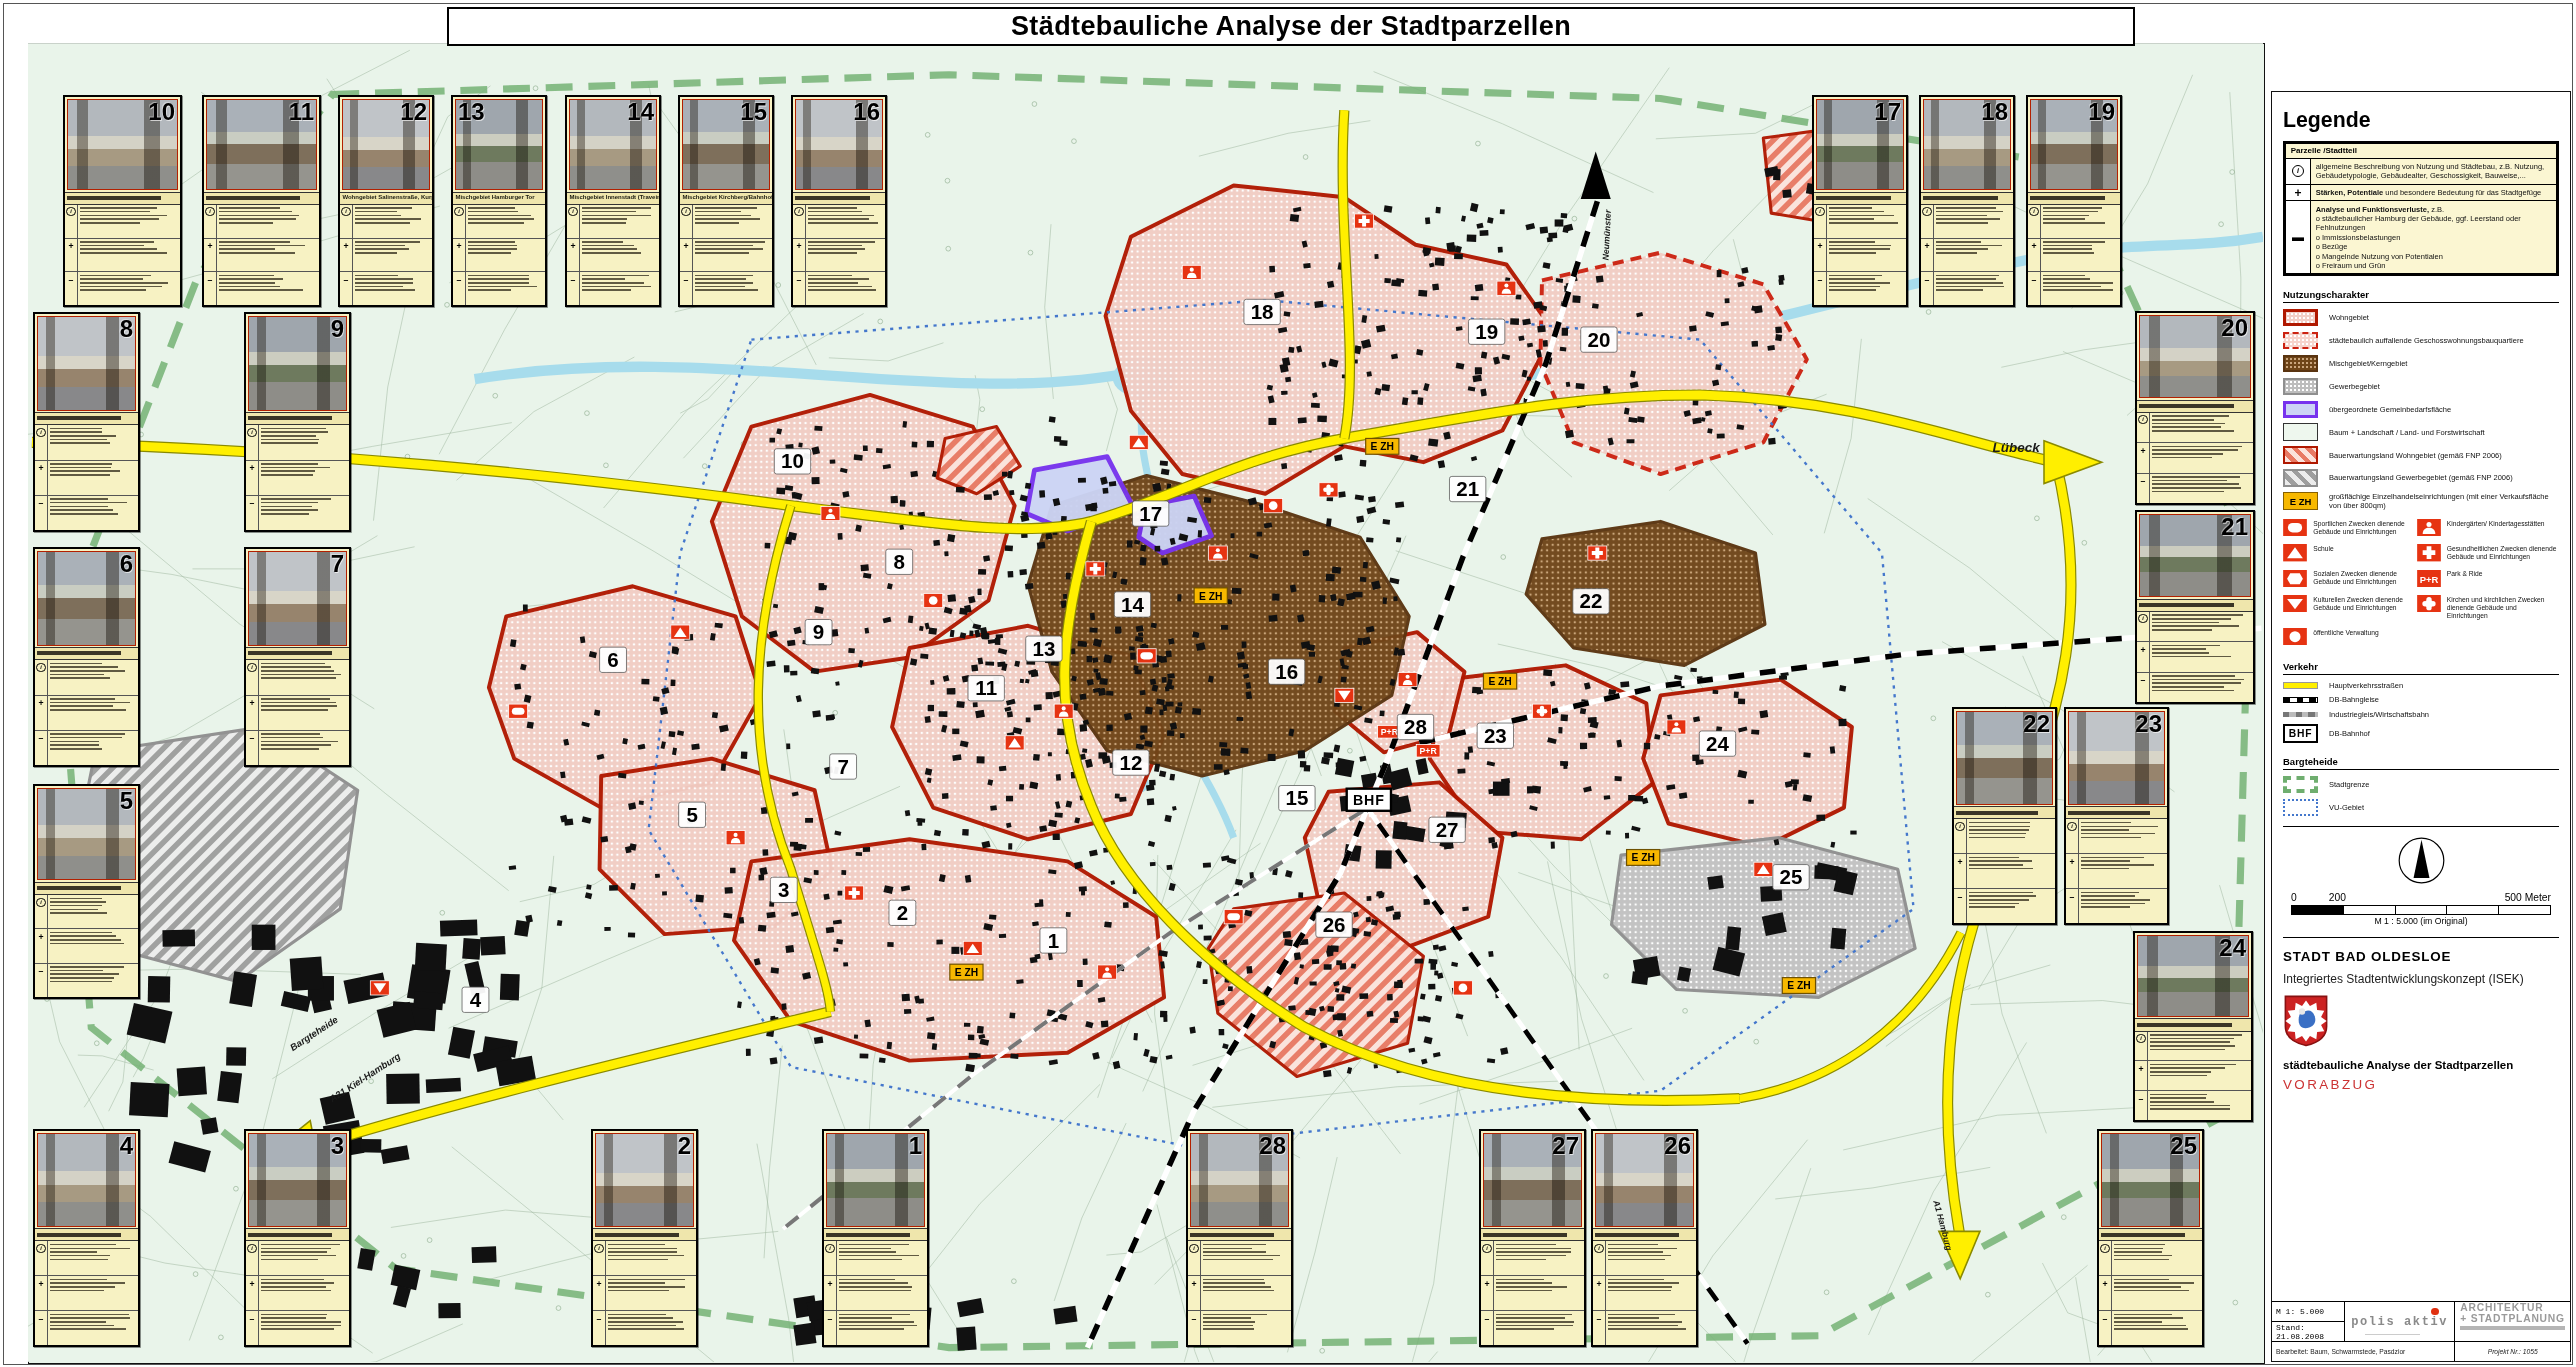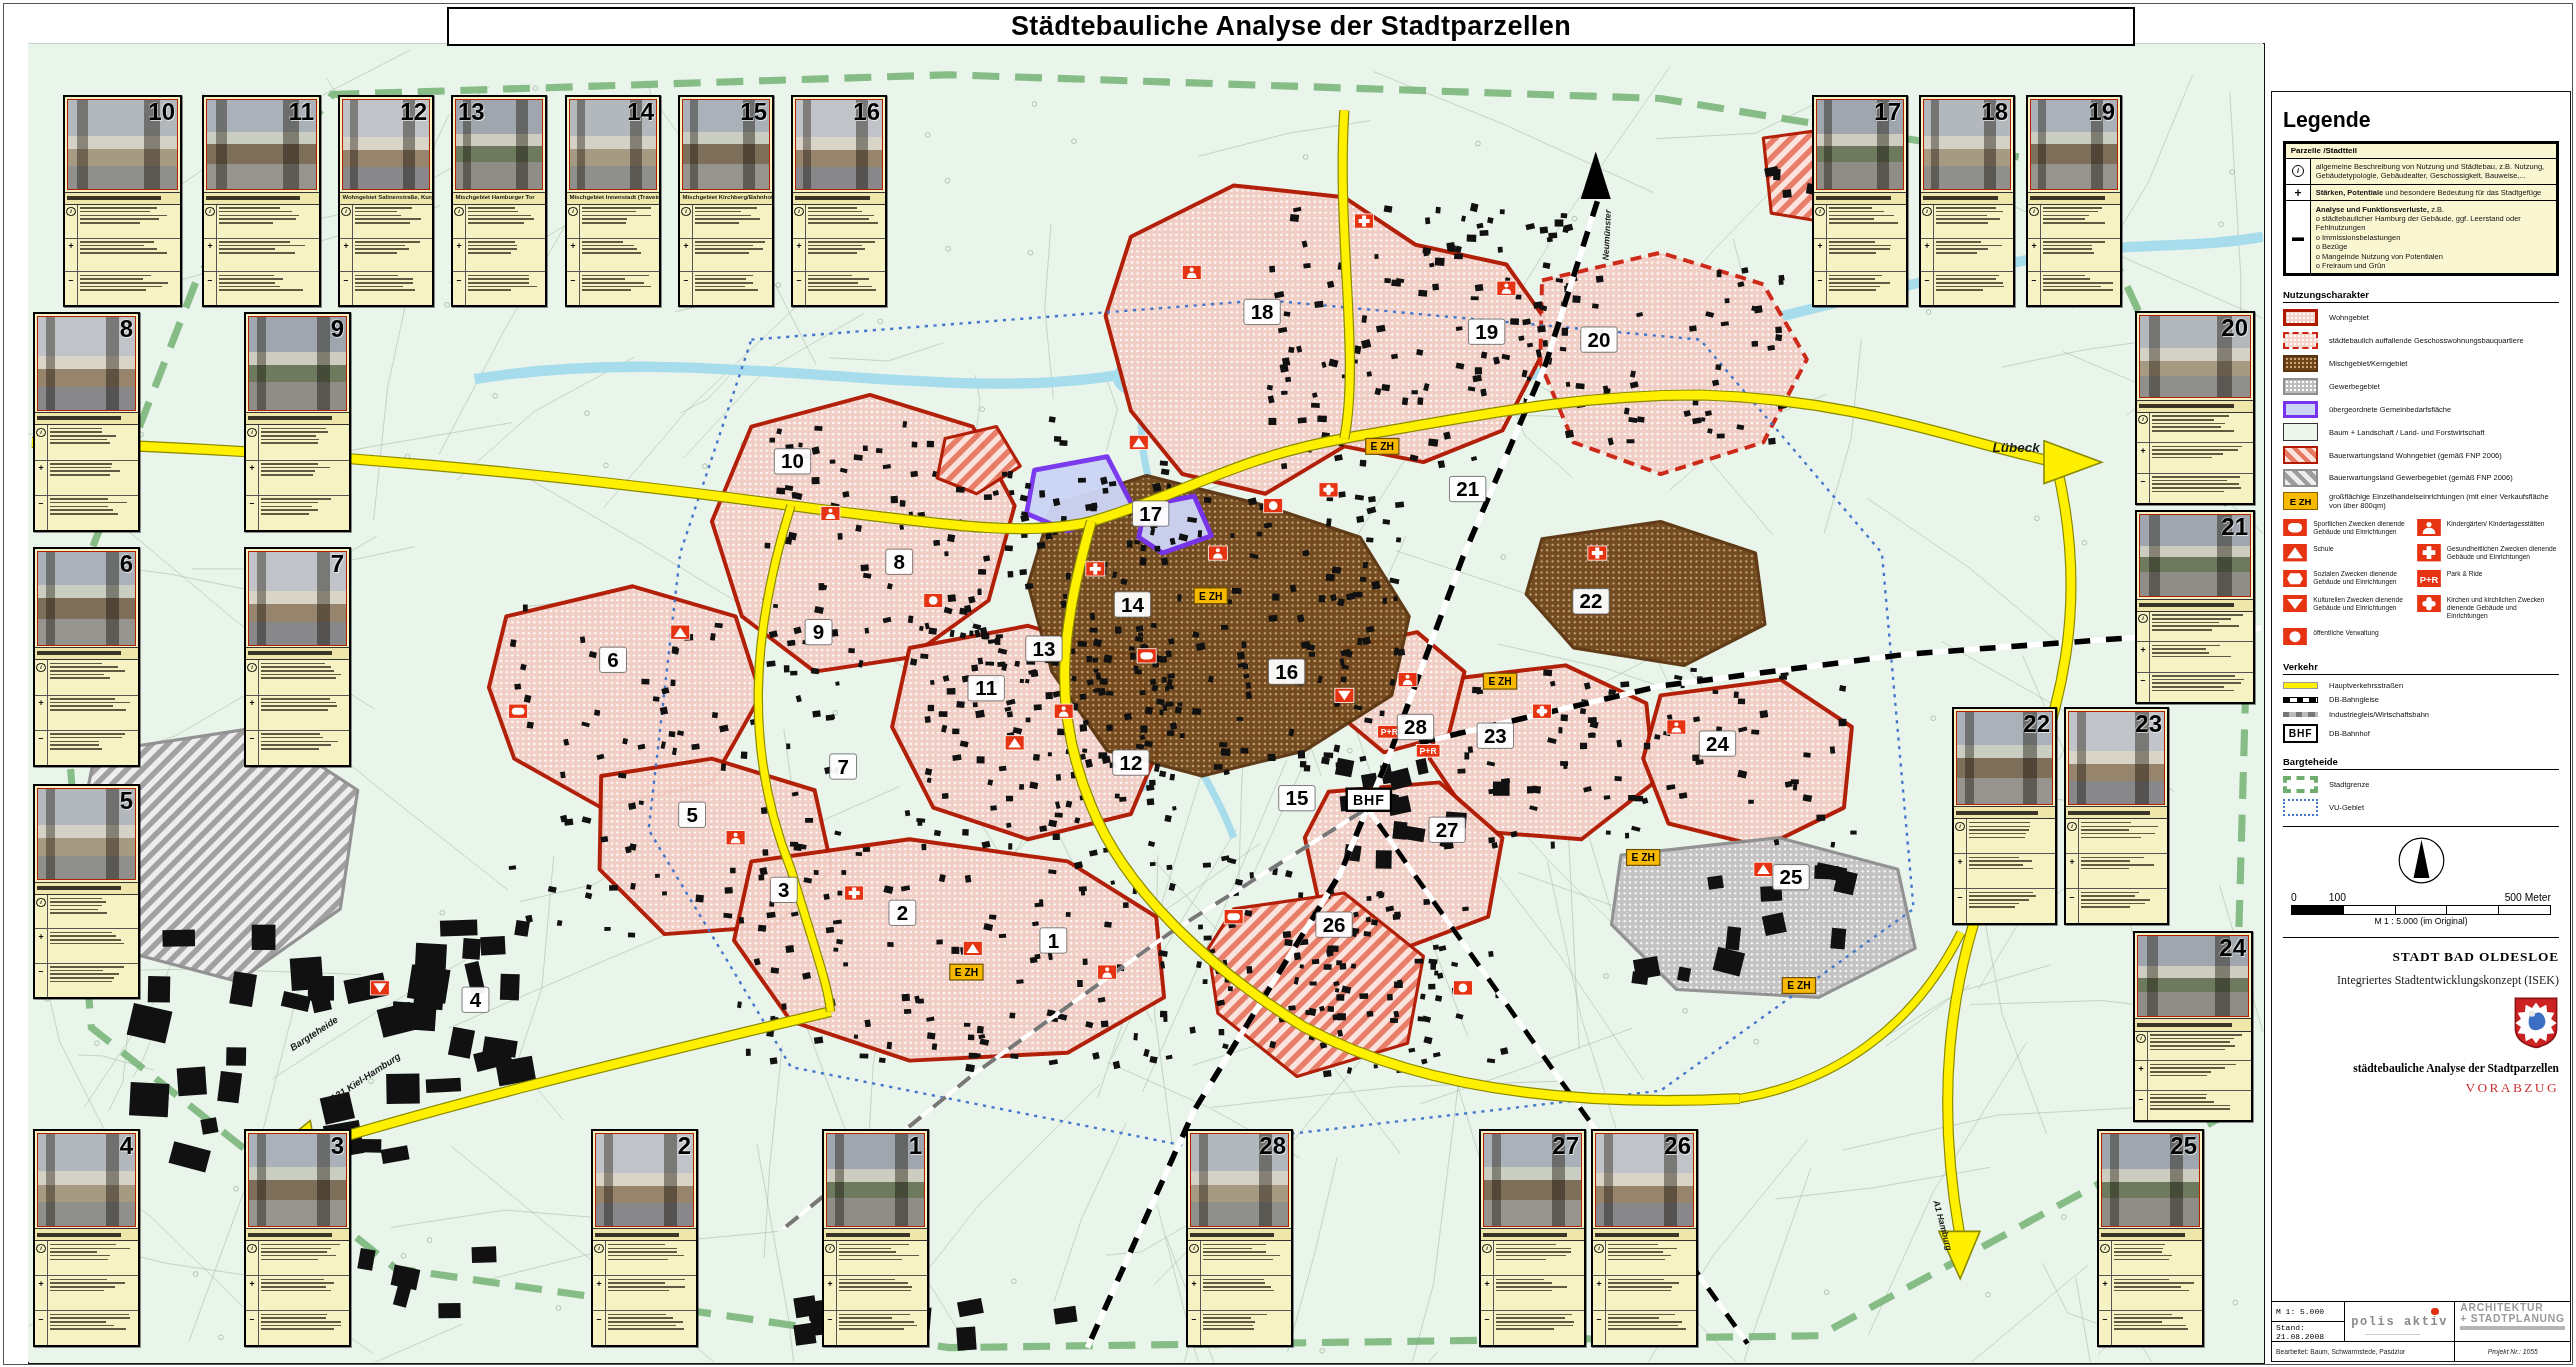--- a/index.html
+++ b/index.html
@@ -75,21 +75,21 @@
   .ic-item{display:flex;align-items:flex-start;margin:3.2px 0;}
   .ic-item .isw{flex:0 0 24px;height:17.4px;margin-right:6.3px;}
   .ic-item .lab{font-size:6.7px;line-height:1.2;color:#111;padding-top:0.8px;}
   .northwrap{text-align:center;margin:8px 0 3.2px 0;}
   .scalebar{margin:1.6px 8px;}
   .sb-labels{display:flex;font-size:10.3px;margin-bottom:1.6px;}
   .sb-bar{display:flex;height:8px;border:0.8px solid #000;}
   .sb-seg{flex:1;border-left:0.8px solid #000;background:#fff;}
   .sb-seg.f{background:#000;border-left:none;}
   .sb-cap{text-align:center;font-size:8.7px;margin-top:1.6px;}
-  .tblock{text-align:right;margin-top:11px;font-family:Liberation Serif, serif;}
+  .tblock{text-align:left;margin-top:11px;}
   .tb-city{font-size:13.4px;font-weight:bold;letter-spacing:0.8px;margin-bottom:8px;}
   .tb-isek{font-size:12px;margin-bottom:8px;color:#222;}
   .tb-sub{font-size:11.5px;font-weight:bold;margin:8px 0 6.3px 0;}
   .tb-vor{font-size:13.4px;color:#cc3333;letter-spacing:2.4px;}
   .lg-footer{flex:0 0 59px;border-top:1.6px solid #000;display:grid;grid-template-columns:73px 1.25fr 1.3fr;grid-template-rows:1fr 19px;}
   .lf-cell{border-right:1.6px solid #000;border-bottom:1.6px solid #000;position:relative;overflow:hidden;}
   .lf-scale{display:flex;flex-direction:column;font-size:8px;}
   .lf-scale div{flex:1;display:flex;align-items:center;padding-left:4px;font-family:Liberation Mono, monospace;}
   .lf-scale div:first-child{border-bottom:1.6px solid #000;}
   .lf-polis{display:flex;align-items:center;justify-content:center;}
@@ -3131,21 +3131,21 @@
       <div class="lg-hr" style="margin-top:9.5px"></div>
       <div class="northwrap">
         <svg width="51" height="51" viewBox="0 0 64 64">
             <circle cx="32" cy="32" r="28" fill="none" stroke="#000" stroke-width="1.5"></circle>
             <polygon points="32,6 22,54 42,54" fill="#000"></polygon>
           </svg>
       </div>
       <div class="scalebar">
         <div class="sb-labels">
           <span>0</span>
-          <span style="margin-left:32px">100</span>
+          <span style="margin-left:32px">200</span>
           <span style="margin-left:auto">500 Meter</span>
         </div>
         <div class="sb-bar">
           <div class="sb-seg f"></div>
             <div class="sb-seg"></div>
             <div class="sb-seg"></div>
             <div class="sb-seg"></div>
             <div class="sb-seg"></div>
         </div>
         <div class="sb-cap">M 1 : 5.000 (im Original)</div>

